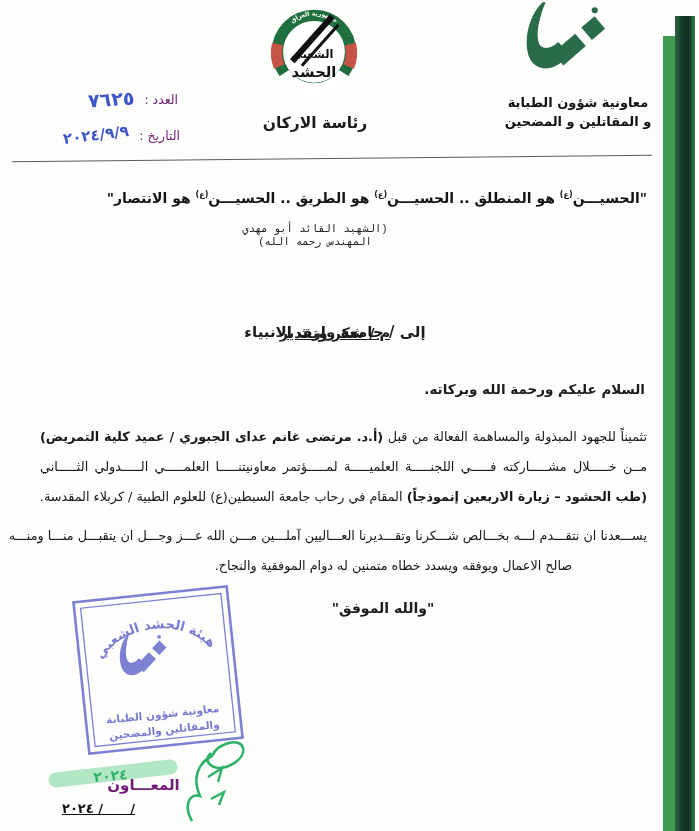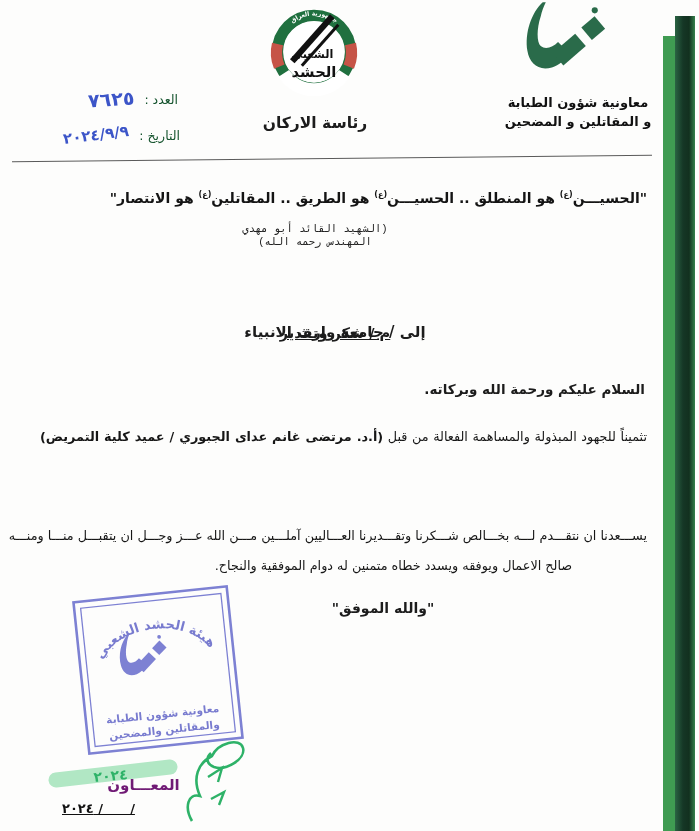--- a/index.html
+++ b/index.html
@@ -5,21 +5,21 @@
   html,body{margin:0;padding:0;background:#e8e8e8;}
   .page{
     position:relative; width:699px; height:831px; margin:0 auto;
     background:#fdfdfc; overflow:hidden;
     font-family:"DejaVu Sans", sans-serif; color:#1c1c1c; direction:rtl;
   }
   .abs{position:absolute;}
 
   
   .num-row{display:flex; gap:10px; align-items:center; direction:rtl;}
-  .field-label{font-size:12.5px; color:#14532d;}
+  .field-label{font-size:12.5px; color:#701a75;}
   .hand{color:#3c55c8; font-weight:bold;}
   .serial-val{font-size:19px; letter-spacing:5px; transform:rotate(-4deg);}
   .date-val{font-size:15px; letter-spacing:1px; transform:rotate(-7deg); direction:ltr; unicode-bidi:bidi-override;}
   .emblem-caption{font-size:15.5px; font-weight:bold; text-align:center; letter-spacing:1px;}
   .directorate{font-size:13px; font-weight:bold; text-align:center; line-height:1.45; color:#111;}
   .divider{height:1px; background:#5a5a5a; transform:rotate(-0.6deg);}
 
   
   .bar-dark{background:linear-gradient(90deg,#2a6343 0%,#153726 40%,#12301f 70%,#34804b 100%);}
   .bar-light{background:#3f9b52;}
@@ -92,31 +92,33 @@
     <line x1="80" y1="33" x2="93" y2="22" stroke="#2a6b4a" stroke-width="16"></line>
   </svg>
   <div class="abs directorate" style="left:478px; top:94px; width:200px;">
     <div>معاونية شؤون الطبابة</div>
     <div>و المقاتلين و المضحين</div>
   </div>
 
   <div class="abs divider" style="left:12px; top:158px; width:640px;"></div>
 
   <div class="abs quote-line" style="left:142px; top:190px; width:505px;">
-    <span>"الحسيـــن</span><span class="sup">(ع)</span><span> هو المنطلق .. الحسيـــن</span><span class="sup">(ع)</span><span> هو الطريق .. المقاتلين</span><span class="sup">(ع)</span><span> هو الانتصار"</span>
+    <span>"الحسيـــن</span><span class="sup">(ع)</span><span> هو المنطلق .. الحسيـــن</span><span class="sup">(ع)</span><span> هو الطريق .. الحسيـــن</span><span class="sup">(ع)</span><span> هو الانتصار"</span>
   </div>
   <div class="abs quote-attr" style="left:225px; top:222px; width:180px;">(الشهيد القائد أبو مهدي المهندس رحمه الله)</div>
 
   <div class="abs to-line" style="left:85px; top:279px; width:500px;margin-top:44px;">إلى / جامعة وارث الانبياء</div>
   <div class="abs subject-line" style="left:85px; top:325px; width:500px;">م / شكر وتقدير</div>
 
   <div class="abs salutation" style="right:54px; top:381px;">السلام عليكم ورحمة الله وبركاته.</div>
 
   <div class="abs" style="left:40px; top:422px;">
     <div class="body-line"><span>تثميناً للجهود المبذولة والمساهمة الفعالة من قبل </span><b>(أ.د. مرتضى غانم عداى الجبوري / عميد كلية التمريض)</b></div>
+    <div class="body-line">مــن خـــــلال مشـــــاركته فـــــي اللجنـــــة العلميـــــة لمـــــؤتمر معاونيتنـــــا العلمـــــي الـــــدولي الثـــــاني</div>
+    <div class="body-line"><b>(طب الحشود – زيارة الاربعين إنموذجاً)</b><span> المقام في رحاب جامعة السبطين(ع) للعلوم الطبية / كربلاء المقدسة.</span></div>
   </div>
 
   <div class="abs" style="left:40px; top:521px;">
     <div class="body-line">يســـعدنا ان نتقـــدم لـــه بخـــالص شـــكرنا وتقـــديرنا العـــاليين آملـــين مـــن الله عـــز وجـــل ان يتقبـــل منـــا ومنـــه</div>
     <div class="body-line line-center" style="position:relative; left:50px;">صالح الاعمال ويوفقه ويسدد خطاه متمنين له دوام الموفقية والنجاح.</div>
   </div>
 
   <div class="abs closing" style="left:133px; top:600px; width:500px;">"والله الموفق"</div>
 
   <svg class="abs stamp" style="left:78px; top:591px;" width="160" height="158" viewBox="0 0 160 158">

